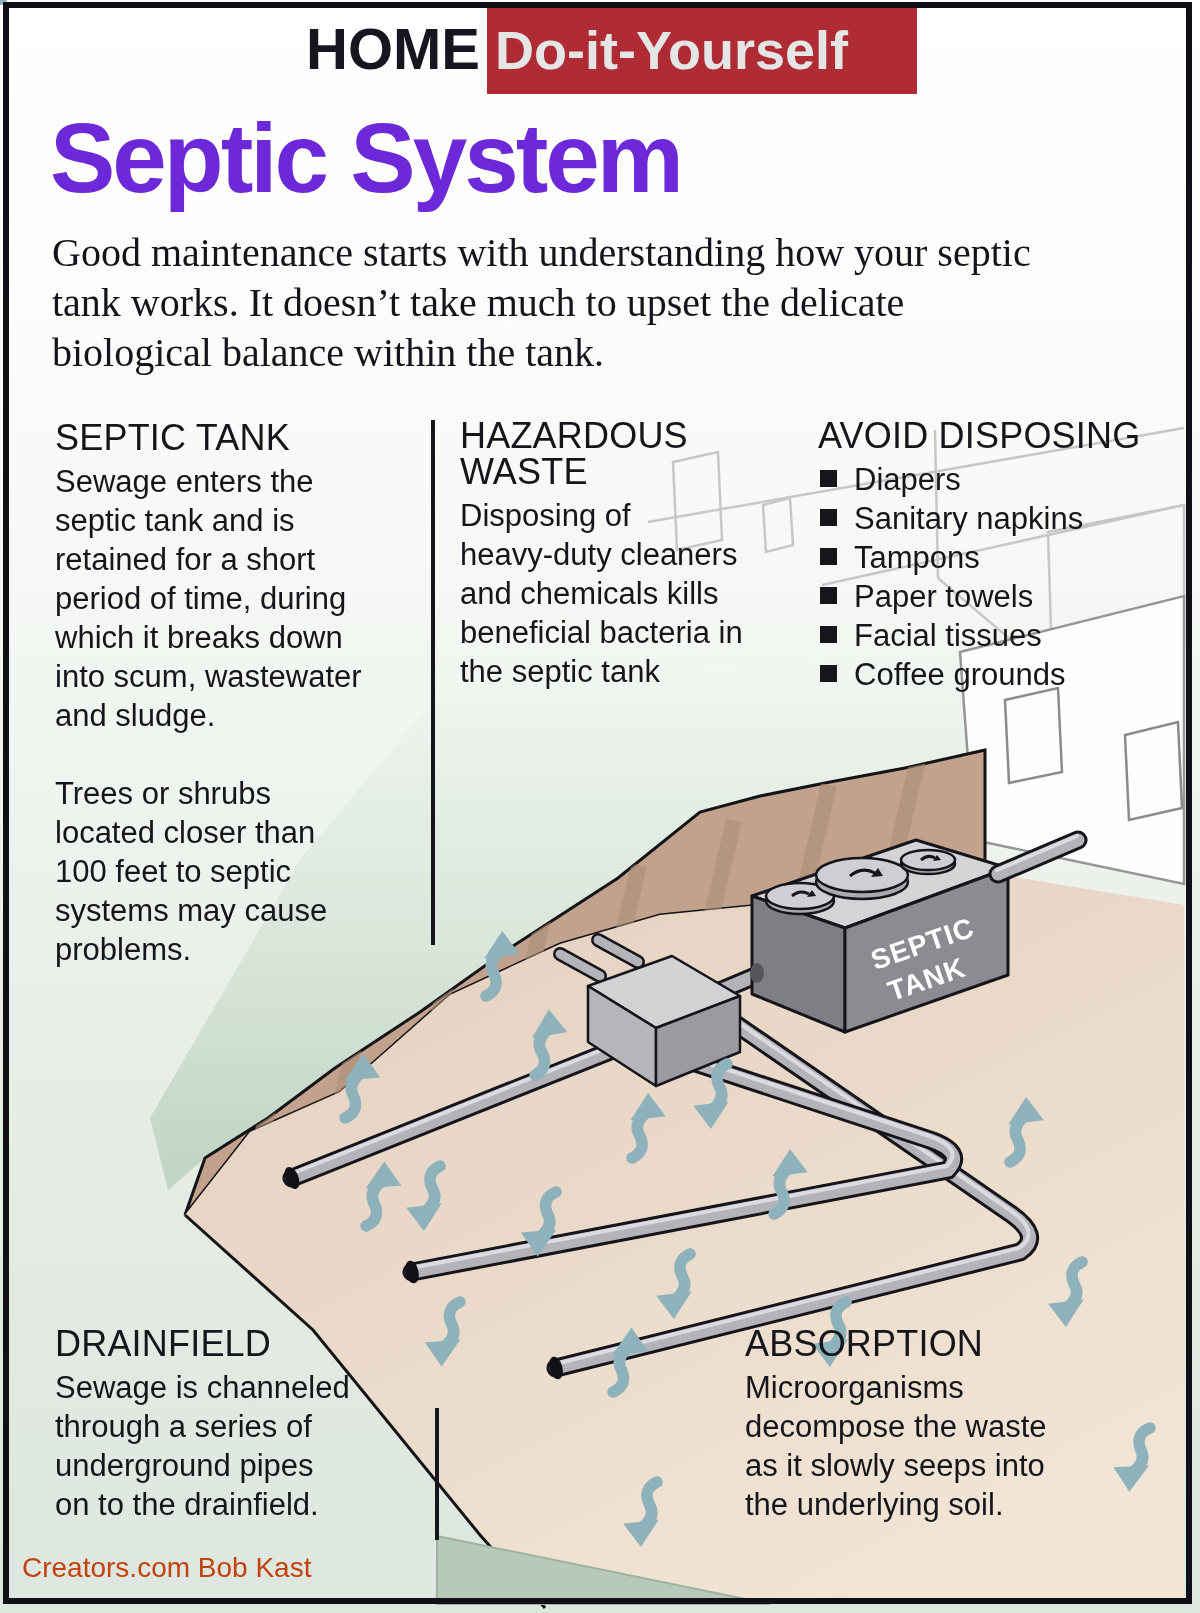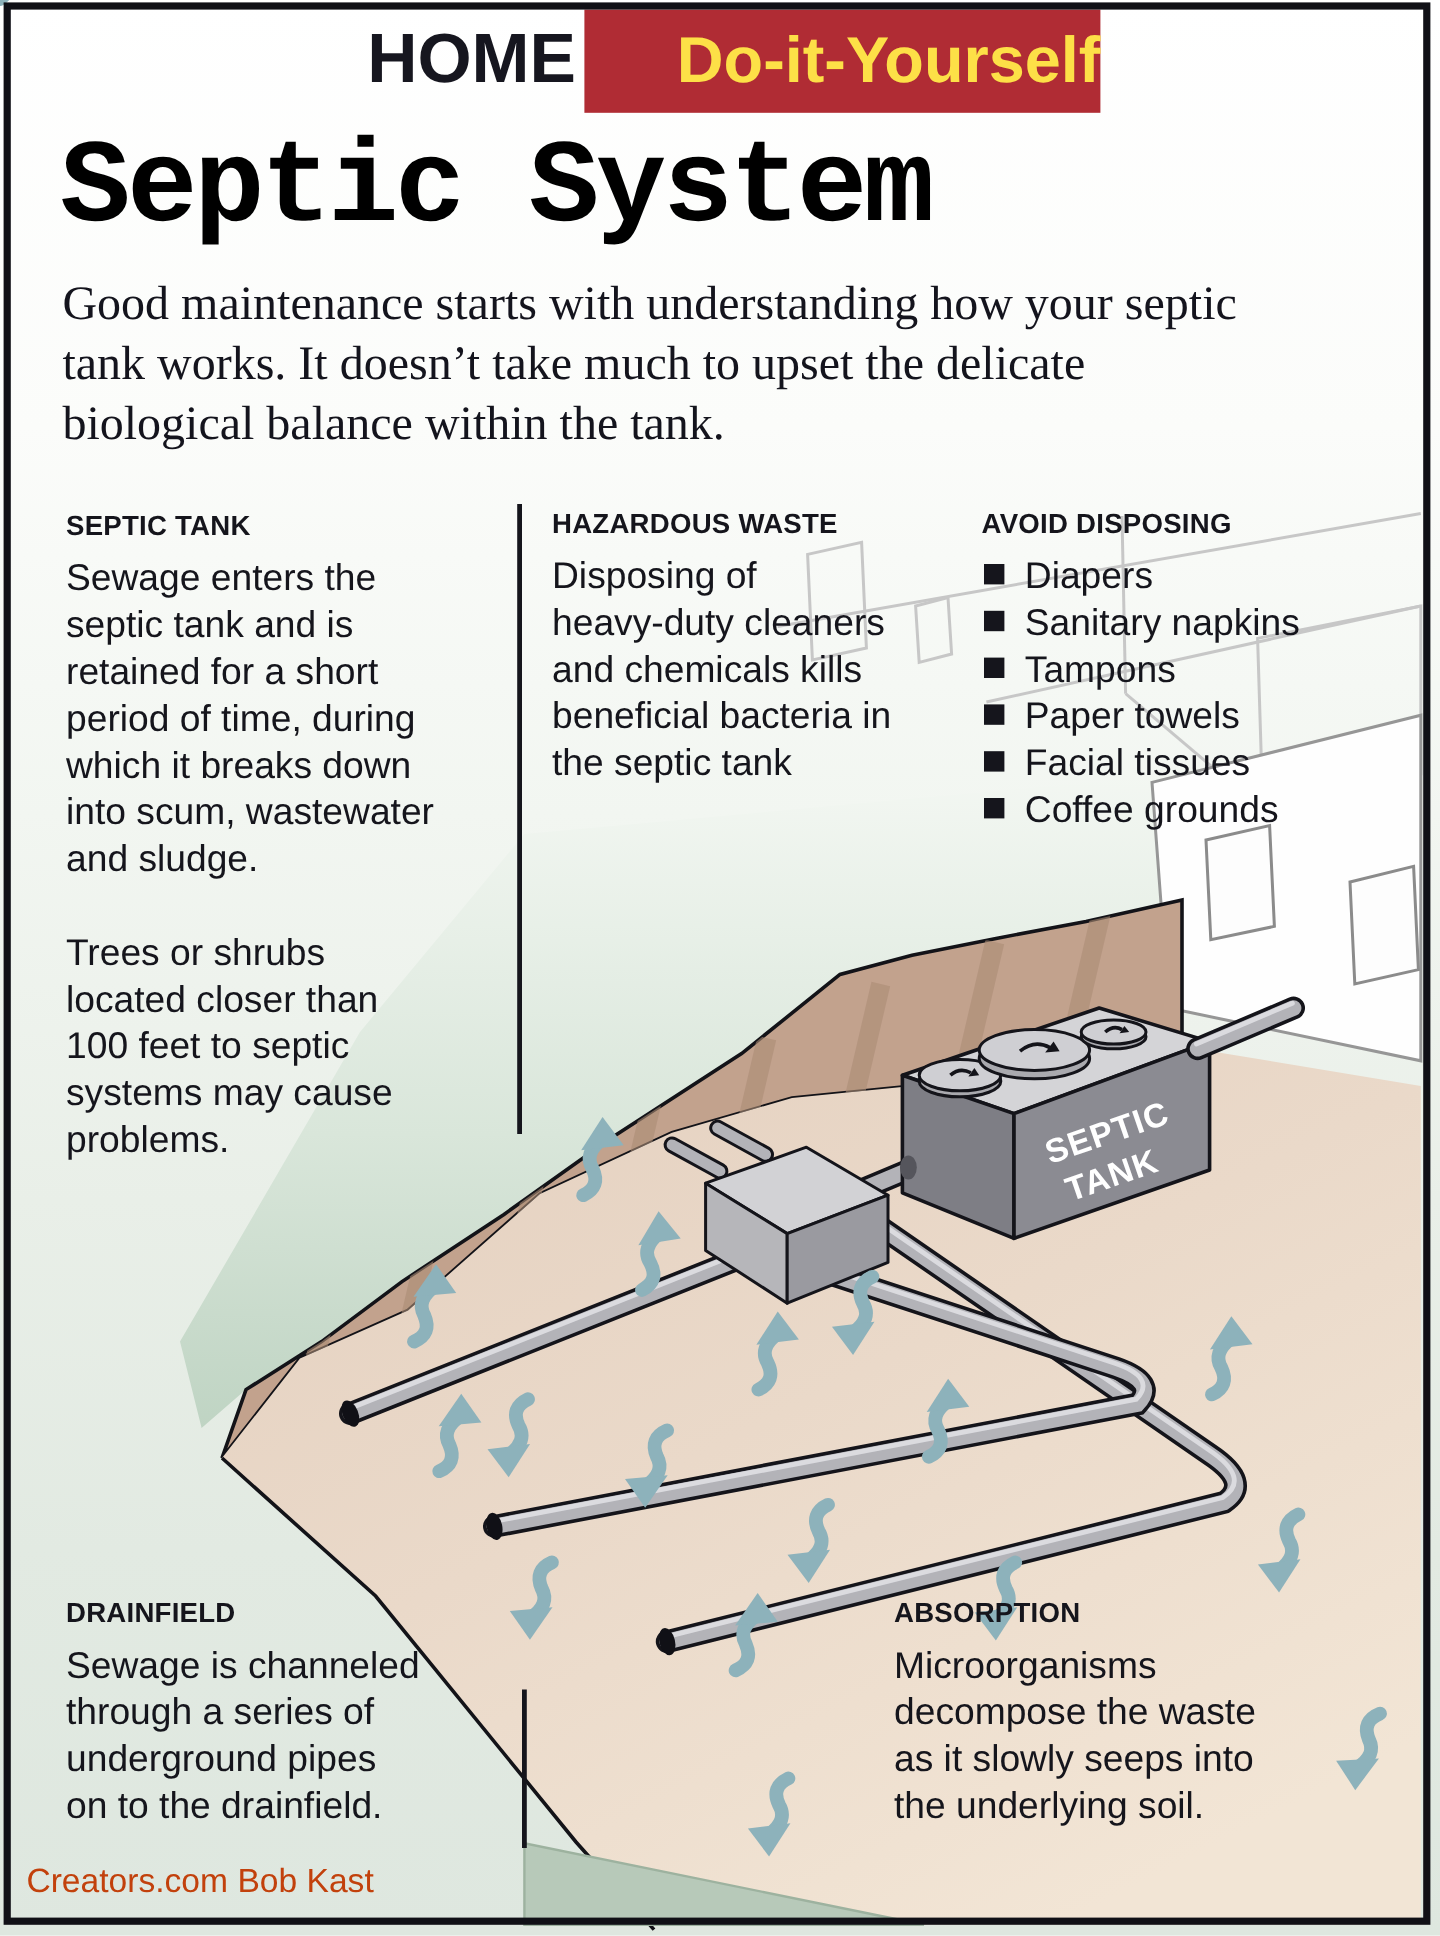--- a/index.html
+++ b/index.html
@@ -7,26 +7,26 @@
     width:1200px;height:1613px;position:relative;overflow:hidden;
     font-family:"Liberation Sans","DejaVu Sans",sans-serif;
     background:linear-gradient(180deg,#ffffff 0%,#fbfcfa 22%,#f2f6f1 42%,#e9efe8 62%,#e2eae2 80%,#dee7df 100%);
   }
   .abs{position:absolute;}
   
   .frame{position:absolute;top:2px;left:3px;right:8px;bottom:9px;border:6px solid #101016;pointer-events:none;z-index:9;}
   
   .kickerL{top:16px;left:0;width:480px;text-align:right;font-weight:800;font-size:58px;line-height:66px;color:#16161f;letter-spacing:0;z-index:3;}
   .redbox{top:8px;left:487px;width:430px;height:86px;background:#b02c34;z-index:3;}
-  .redbox span{display:block;padding-left:28px;font-weight:800;font-size:54px;line-height:84px;color:#fde047;text-align:right;}
-  .title{top:104px;left:50px;font-family:Liberation Mono, monospace;font-weight:700;font-size:98px;line-height:108px;color:#000000;letter-spacing:-3px;z-index:3;}
+  .redbox span{display:block;padding-left:8px;font-weight:800;font-size:54px;line-height:84px;color:#e5e5e5;}
+  .title{top:104px;left:50px;font-family:Liberation Sans, sans-serif;font-weight:700;font-size:98px;line-height:108px;color:#6d28d9;letter-spacing:-3px;z-index:3;}
   .intro{top:228px;left:52px;width:1080px;font-family:"Liberation Serif","DejaVu Serif",serif;font-size:40px;line-height:50px;color:#14141d;white-space:pre-line;z-index:3;}
   
   .blk{z-index:3;color:#15151c;}
-  .blk h3{margin:0 0 6px 0;font-size:23px;line-height:36px;font-weight:700;letter-spacing:0.2px;}
+  .blk h3{margin:0 0 6px 0;font-size:36px;line-height:36px;font-weight:400;letter-spacing:0.2px;}
   .blk .bd{font-size:31px;line-height:39px;white-space:pre-line;}
   .c1{top:420px;left:55px;width:360px;}
   .c2{top:418px;left:460px;width:312px;}
   .c3{top:418px;left:818px;width:372px;}
   .tree{top:774px;left:55px;width:340px;}
   .drain{top:1326px;left:55px;width:380px;}
   .absorb{top:1326px;left:745px;width:420px;}
   .li{display:flex;align-items:flex-start;font-size:31px;line-height:39px;}
   .li .sq{width:17px;height:17px;background:#15151c;margin:10px 17px 0 2px;flex:none;}
   .footer{top:1552px;left:22px;font-size:28px;color:#c2410c;z-index:3;}

